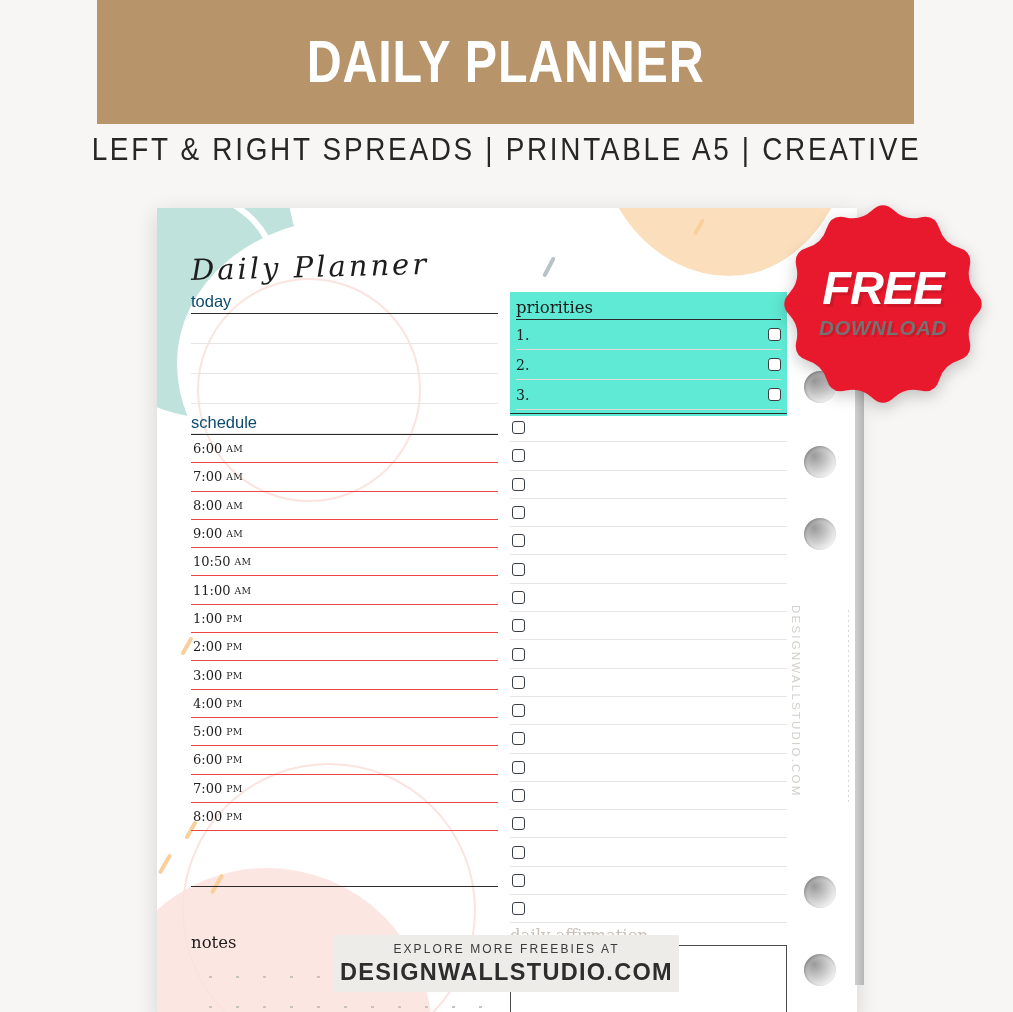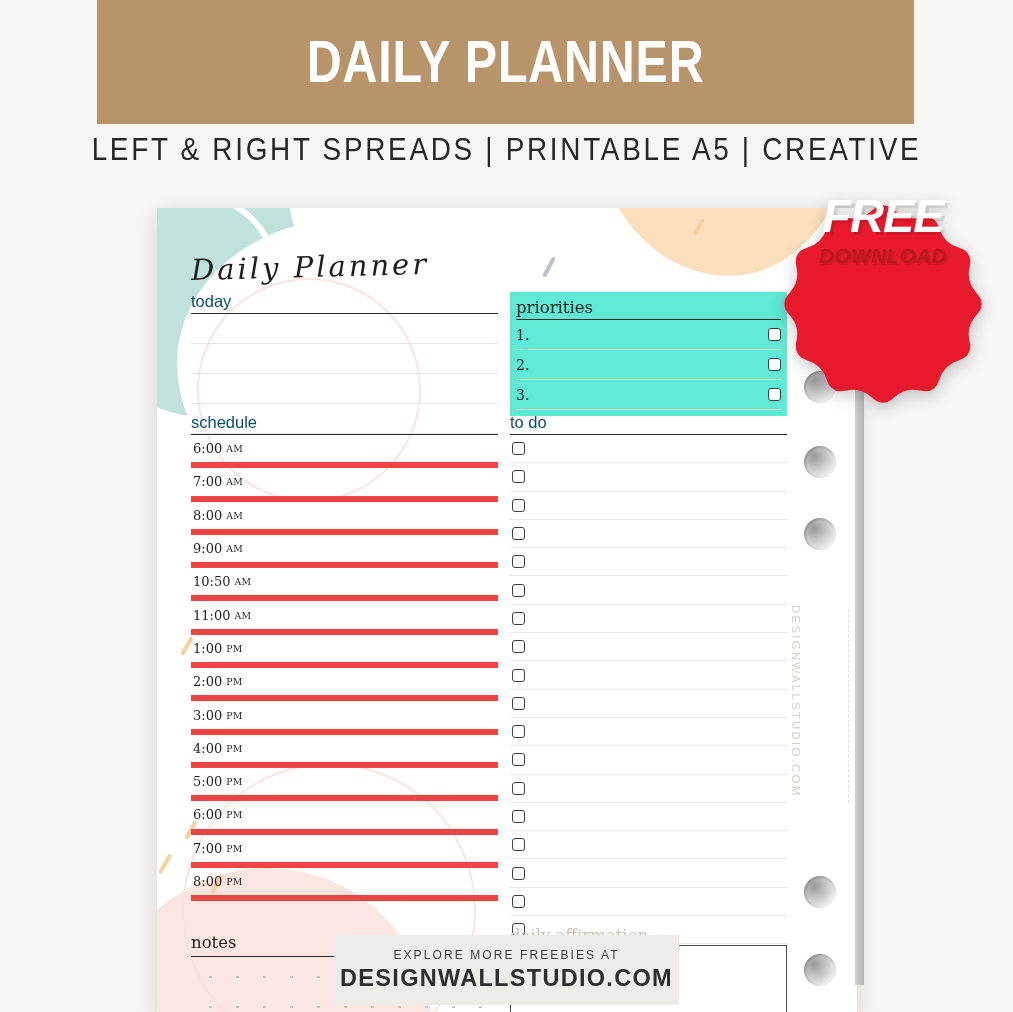--- a/index.html
+++ b/index.html
@@ -130,21 +130,21 @@
     font-size:16.5px;color:#0c4a6e;
     padding-bottom:2px;
   }
   .rule-dark{height:0;border-bottom:1.6px solid #2b2b2b;}
 
   .today-line{height:29px;border-bottom:1px solid #e6e6e6;}
   .today-line:last-child{border-bottom:1px solid #e6e6e6;}
 
   .sched-row{
     height:27.3px;
-    border-bottom:6px solid #ef4444;
+    border-bottom:1px solid #ef4444;
     display:flex;align-items:center;
   }
   .sched-time{
     font-family:"DejaVu Serif",serif;
     font-size:13px;color:#1f1f1f;
     padding-left:2px;
   }
   .ampm{font-size:9.3px;letter-spacing:.3px;margin-left:2px;}
   .sched-after{
     height:27.3px;display:flex;align-items:center;
@@ -198,41 +198,41 @@
   .affirm-head{
     font-family:"DejaVu Serif",serif;font-size:16.5px;color:#c8c2b9;
   }
   .affirm-box{
     border:1.2px solid #4b4b4b;height:80px;
   }
 
   
   .badge{
     position:absolute;left:777px;top:198px;width:212px;height:212px;
-    display:flex;flex-direction:column;align-items:center;justify-content:flex-start;
+    display:flex;flex-direction:column;align-items:center;justify-content:center;
     filter:drop-shadow(0 5px 8px rgba(0,0,0,.22));
   }
   .badge svg{position:absolute;inset:0;width:212px;height:212px;}
   .badge-free{
     position:relative;color:#fff;font-weight:bold;font-style:italic;
     font-size:47px;letter-spacing:-1px;line-height:1;
     text-shadow:3px 3px 0 rgba(0,0,0,.10);
     font-family:"Liberation Sans",sans-serif;
     margin-top:-6px;
   }
   .badge-dl{
-    position:relative;color:#b91c1c;font-weight:bold;font-style:italic;
+    position:relative;color:#737373;font-weight:bold;font-style:italic;
     font-size:20.5px;letter-spacing:.6px;line-height:1;margin-top:7px;
     text-shadow:2px 2px 0 rgba(0,0,0,.10);
     font-family:"Liberation Sans",sans-serif;
   }
 
   
   .wm{
-    position:absolute;left:334px;top:935px;width:345px;height:70px;
+    position:absolute;left:334px;top:935px;width:345px;height:57px;
     background:#eeece8;
     display:flex;flex-direction:column;align-items:center;justify-content:center;
   }
   .wm-top{
     font-size:12px;letter-spacing:2.1px;color:#3b3b3b;
     font-family:"Liberation Sans",sans-serif;
   }
   .wm-bot{
     font-size:23.5px;font-weight:bold;letter-spacing:1.3px;color:#2d2d2d;
     font-family:"Liberation Sans",sans-serif;margin-top:3px;
@@ -368,21 +368,20 @@
           </div>
           <div class="prio-row">
             <span class="prio-num">3.</span>
             <span class="cb"></span>
           </div>
         </div>
     </div>
 
     <div class="col-right">
       <div style="position:absolute;top:205px;left:0;width:100%;">
-        <div class="sec-head">to do</div>
         <div class="rule-dark"></div>
         <div id="todo-rows">
             <div class="todo-row">
               <span class="cb"></span>
             </div>
             <div class="todo-row">
               <span class="cb"></span>
             </div>
             <div class="todo-row">
               <span class="cb"></span>

